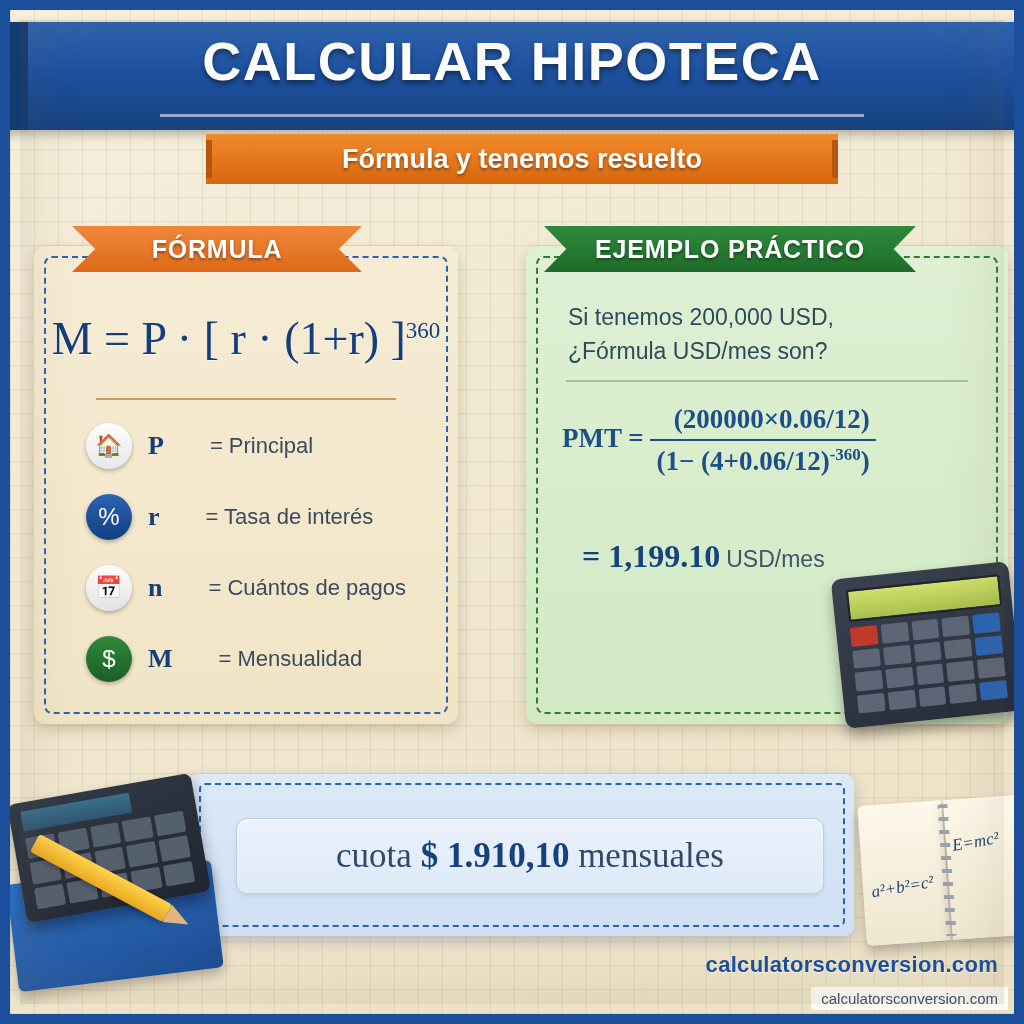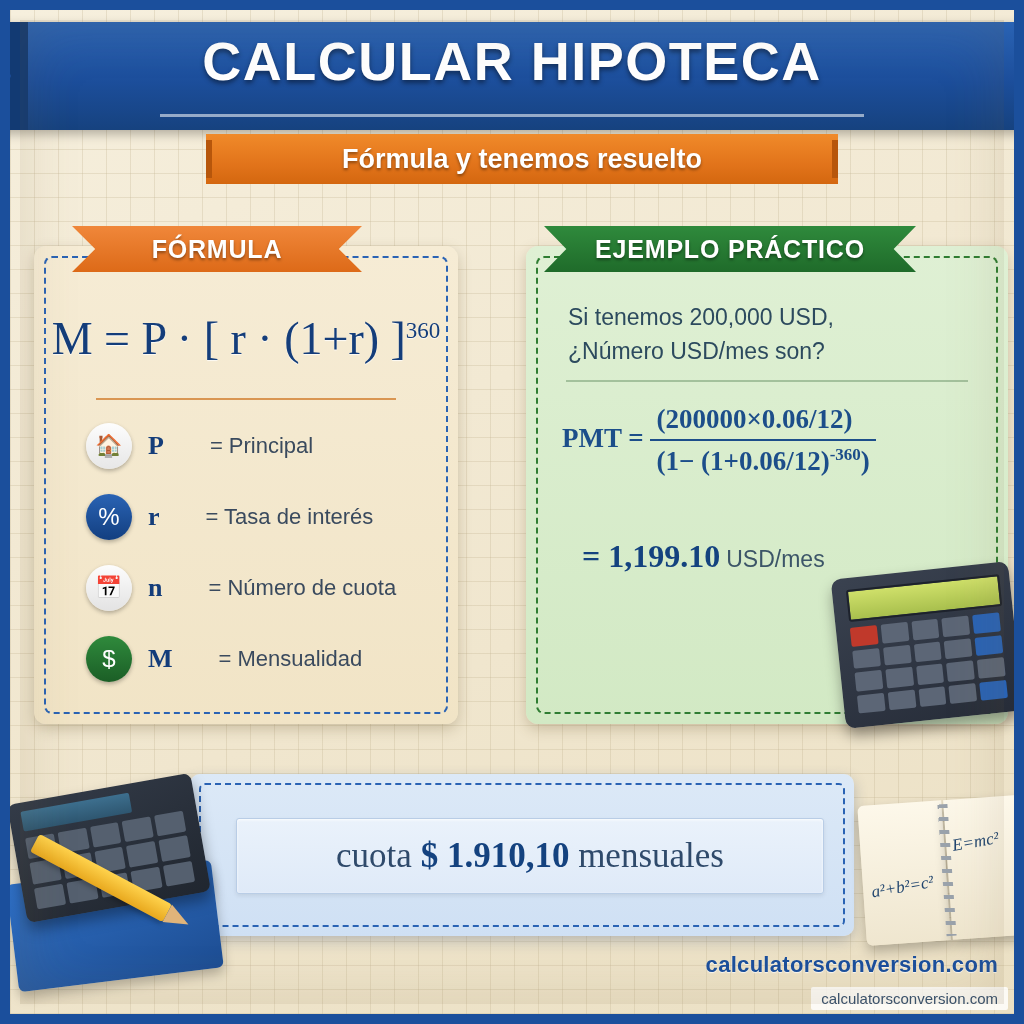--- a/index.html
+++ b/index.html
@@ -257,21 +257,21 @@
     right: 20px;
     top: 158px;
     color: #1c4e8a;
     font-family: "Liberation Serif", serif;
     font-size: 27px;
     font-weight: bold;
   }
   .ex-frac {
     display: inline-block;
     vertical-align: middle;
-    text-align: left;
+    text-align: right;
   }
   .ex-frac .num { padding: 0 6px 4px 6px; }
   .ex-frac .den {
     padding: 4px 6px 0 6px;
     border-top: 2px solid #1c4e8a;
   }
   .ex-frac sup { font-size: 17px; margin-top: 26px; }
   .ex-result {
     position: absolute;
     left: 56px;
@@ -365,21 +365,21 @@
     border-radius: 6px;
   }
   .result-inner {
     position: absolute;
     left: 46px;
     right: 30px;
     top: 44px;
     height: 74px;
     background: linear-gradient(180deg, #eaf2fb 0%, #dfeaf8 100%);
     border: 1px solid #b9cde6;
-    border-radius: 3px;
+    border-radius: 11px;
     box-shadow: inset 0 1px 3px rgba(255,255,255,0.9), 0 2px 4px rgba(0,0,0,0.08);
     display: flex;
     align-items: center;
     justify-content: center;
   }
   .result-text {
     font-size: 35px;
     color: #2f4a6b;
     font-family: "Liberation Serif", serif;
   }
@@ -549,47 +549,47 @@
             <span>%</span>
           </div>
         <div class="legend-sym">r</div>
         <div class="legend-txt">= Tasa de interés</div>
       </div>
       <div class="legend-row">
         <div class="legend-icon ic-calendar">
             <span style="font-size:22px">📅</span>
           </div>
         <div class="legend-sym">n</div>
-        <div class="legend-txt">= Número de cuota</div>
+        <div class="legend-txt">= Cuántos de pagos</div>
       </div>
       <div class="legend-row">
         <div class="legend-icon ic-dollar">
             <span>$</span>
           </div>
         <div class="legend-sym">M</div>
         <div class="legend-txt">= Mensualidad</div>
       </div>
     </div>
   </div>
 
   <div class="card card-example">
     <div class="dashed"></div>
     <div class="card-ribbon ribbon-green">EJEMPLO PRÁCTICO</div>
 
     <div class="ex-question">
       <div>Si tenemos 200,000 USD,</div>
-      <div>¿Número USD/mes son?</div>
+      <div>¿Fórmula USD/mes son?</div>
     </div>
     <div class="ex-rule"></div>
 
     <div class="ex-pmt">
       <span>PMT =</span>
       <span class="ex-frac">
         <span class="num" style="display:block">(200000×0.06/12)</span>
-        <span class="den" style="display:block"><span>(1− (1+0.06/12)</span><sup>-360</sup>)</span>
+        <span class="den" style="display:block"><span>(1− (4+0.06/12)</span><sup>-360</sup>)</span>
       </span>
     </div>
 
     <div class="ex-result">
       <span>= 1,199.10</span><span class="unit">USD/mes</span>
     </div>
   </div>
 
   <div class="calc-right">
     <div class="calc-body"></div>

